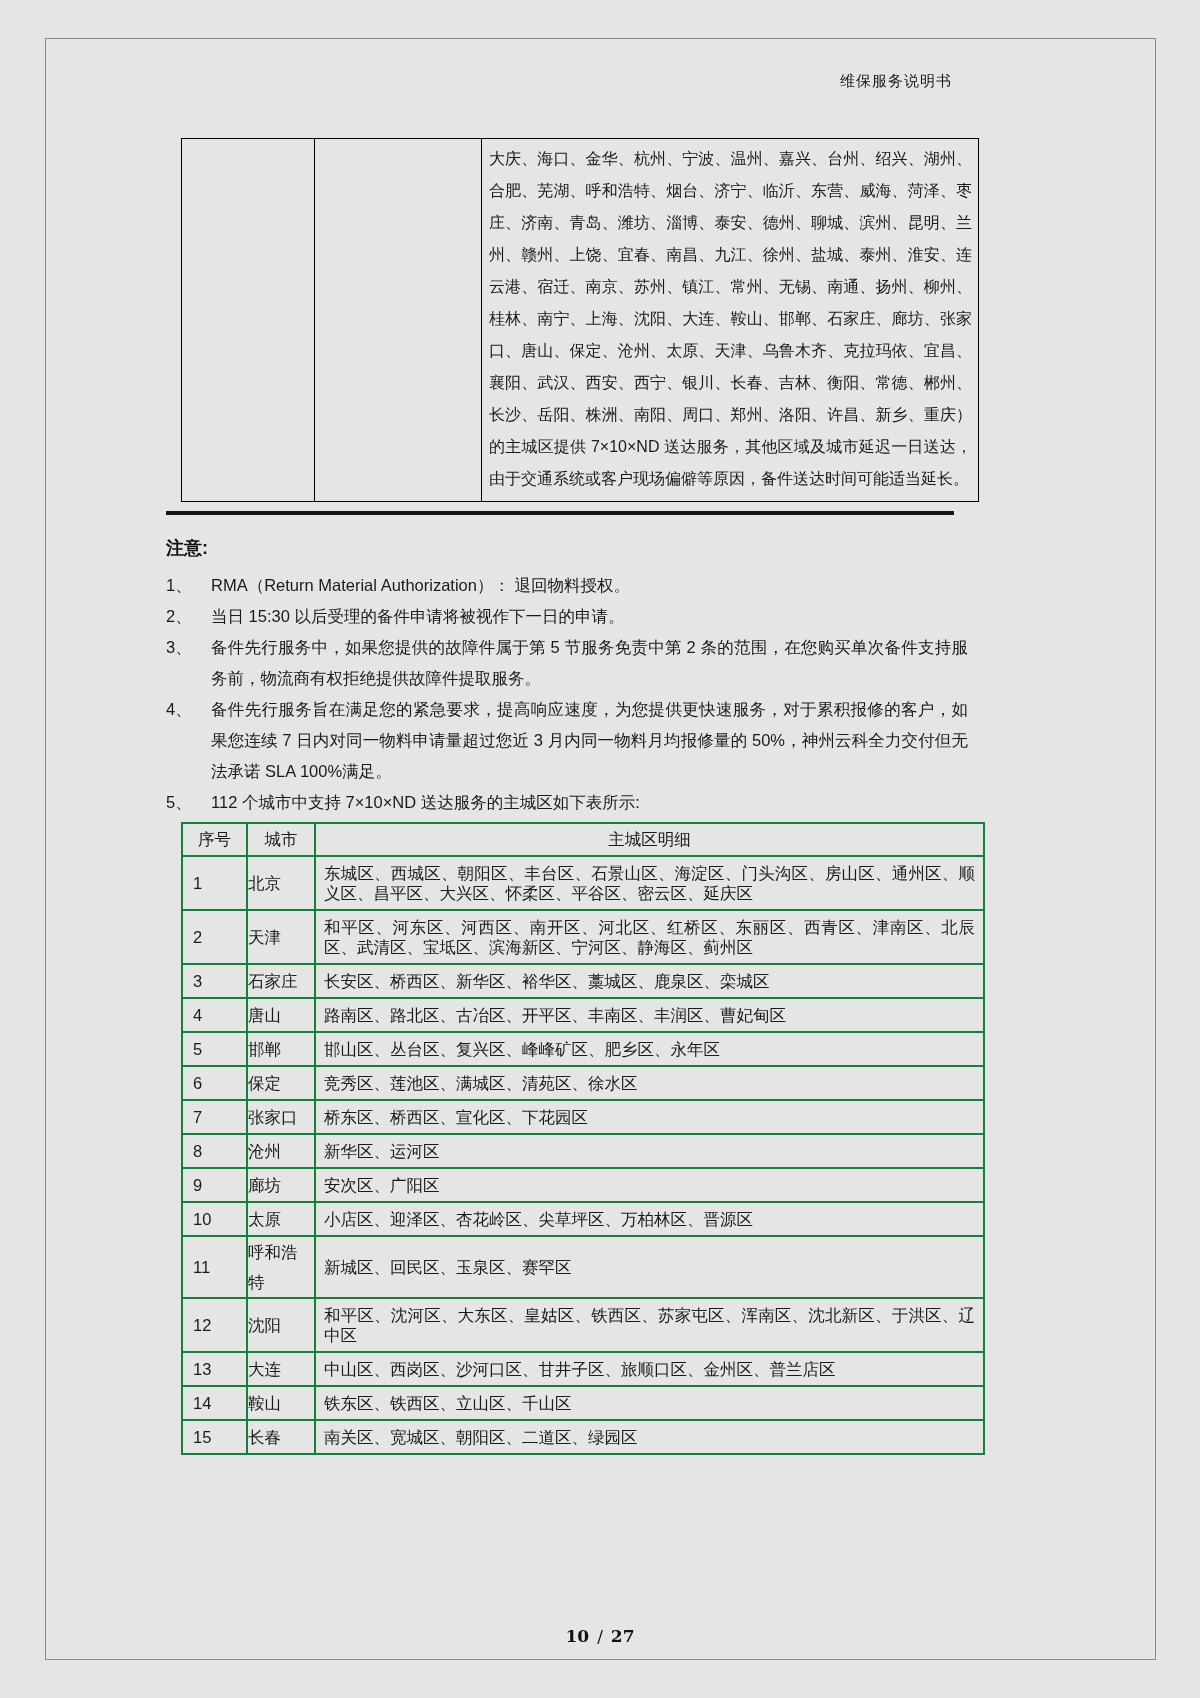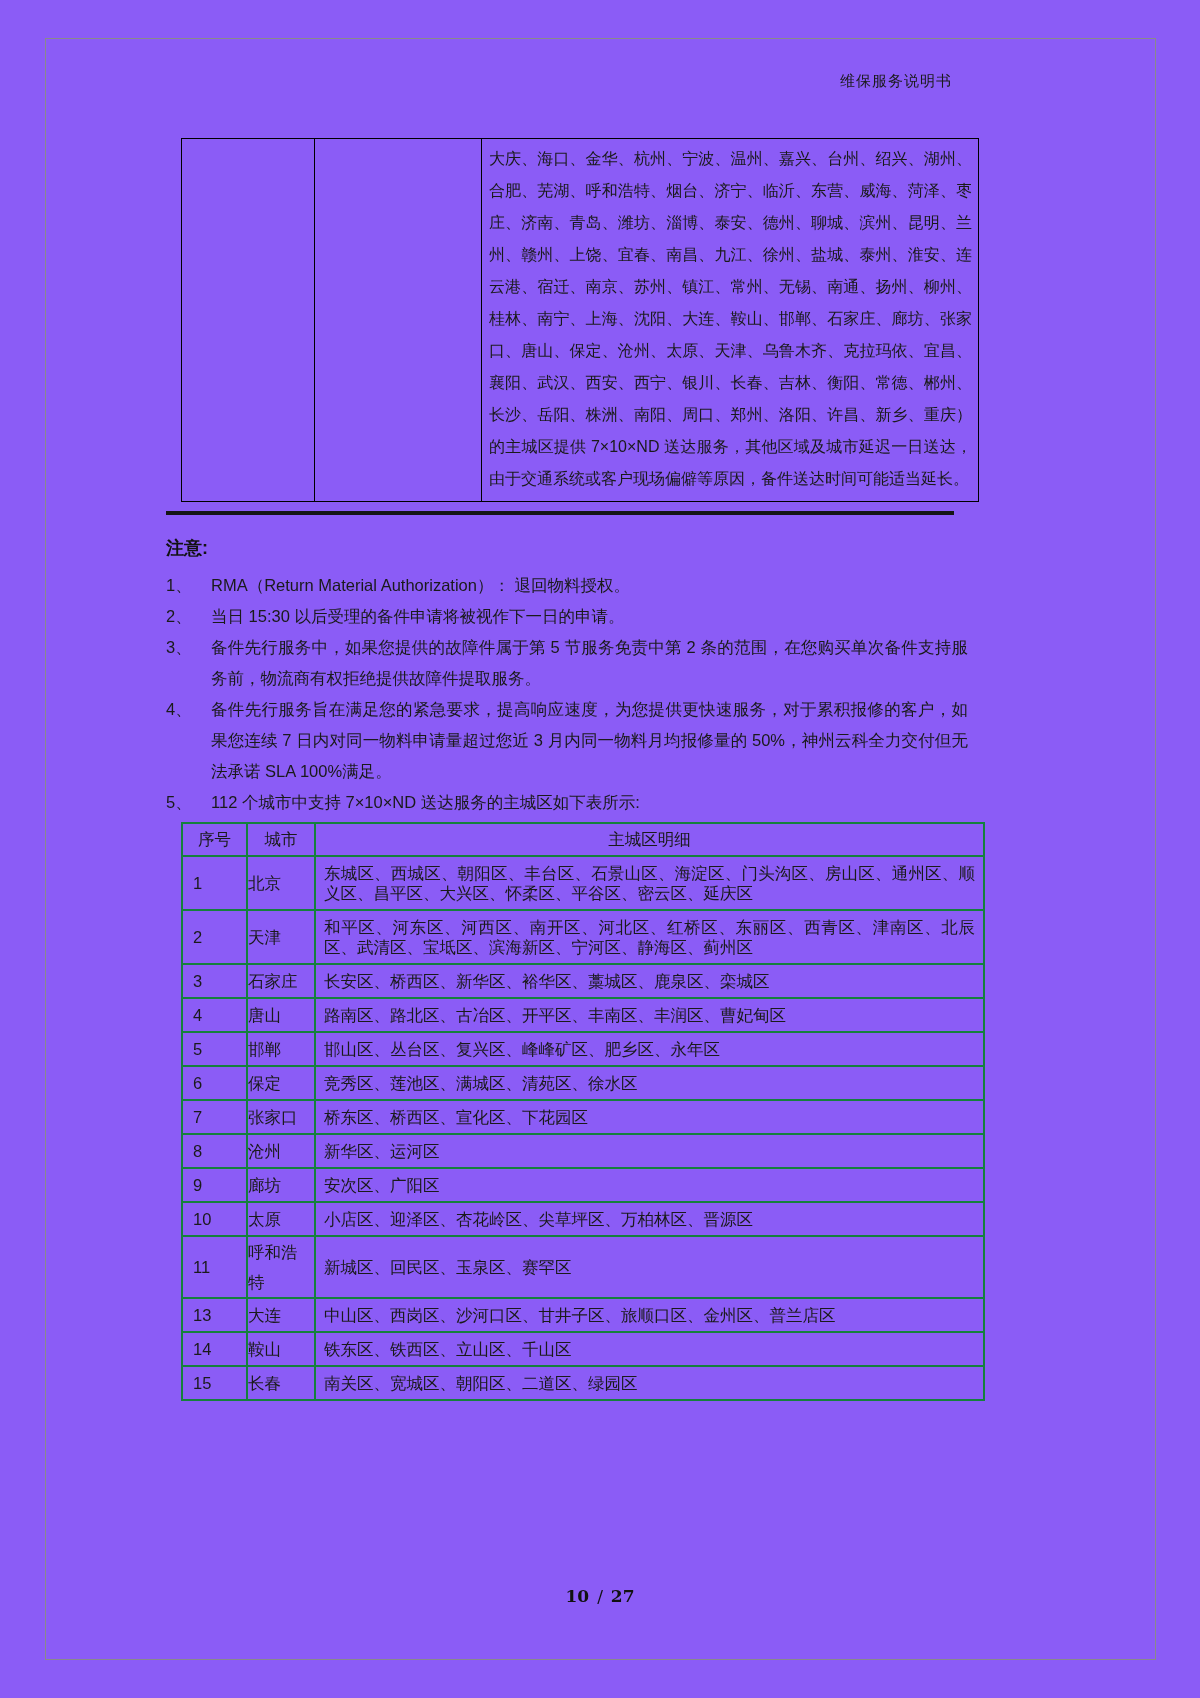--- a/index.html
+++ b/index.html
@@ -4,21 +4,21 @@
 <style>
   html, body {
     margin: 0;
     padding: 0;
     background: #ffffff;
   }
   .page {
     position: relative;
     width: 1200px;
     height: 1698px;
-    background: #8b5cf6;
+    background: #e5e5e5;
     font-family: "Liberation Sans", sans-serif;
     color: #1a1a1a;
     overflow: hidden;
   }
   .page-border {
     position: absolute;
     left: 45px;
     top: 38px;
     width: 1109px;
     height: 1620px;
@@ -135,21 +135,21 @@
     padding: 6px 8px;
     vertical-align: middle;
     text-align: justify;
     text-justify: inter-ideograph;
     line-height: 20px;
   }
   
   .footer {
     position: absolute;
     left: 0;
-    top: 1586px;
+    top: 1626px;
     width: 1200px;
     text-align: center;
     font-family: "DejaVu Serif", "Liberation Serif", serif;
     font-size: 17px;
     font-weight: bold;
     color: #111;
   }
   .footer .sep {
     display: inline-block;
     margin: 0 8px;
@@ -265,20 +265,25 @@
         <td class="no">10</td>
         <td class="city">太原</td>
         <td class="districts">小店区、迎泽区、杏花岭区、尖草坪区、万柏林区、晋源区</td>
       </tr>
       <tr>
         <td class="no">11</td>
         <td class="city">呼和浩特</td>
         <td class="districts">新城区、回民区、玉泉区、赛罕区</td>
       </tr>
       <tr>
+        <td class="no">12</td>
+        <td class="city">沈阳</td>
+        <td class="districts">和平区、沈河区、大东区、皇姑区、铁西区、苏家屯区、浑南区、沈北新区、于洪区、辽中区</td>
+      </tr>
+      <tr>
         <td class="no">13</td>
         <td class="city">大连</td>
         <td class="districts">中山区、西岗区、沙河口区、甘井子区、旅顺口区、金州区、普兰店区</td>
       </tr>
       <tr>
         <td class="no">14</td>
         <td class="city">鞍山</td>
         <td class="districts">铁东区、铁西区、立山区、千山区</td>
       </tr>
       <tr>

